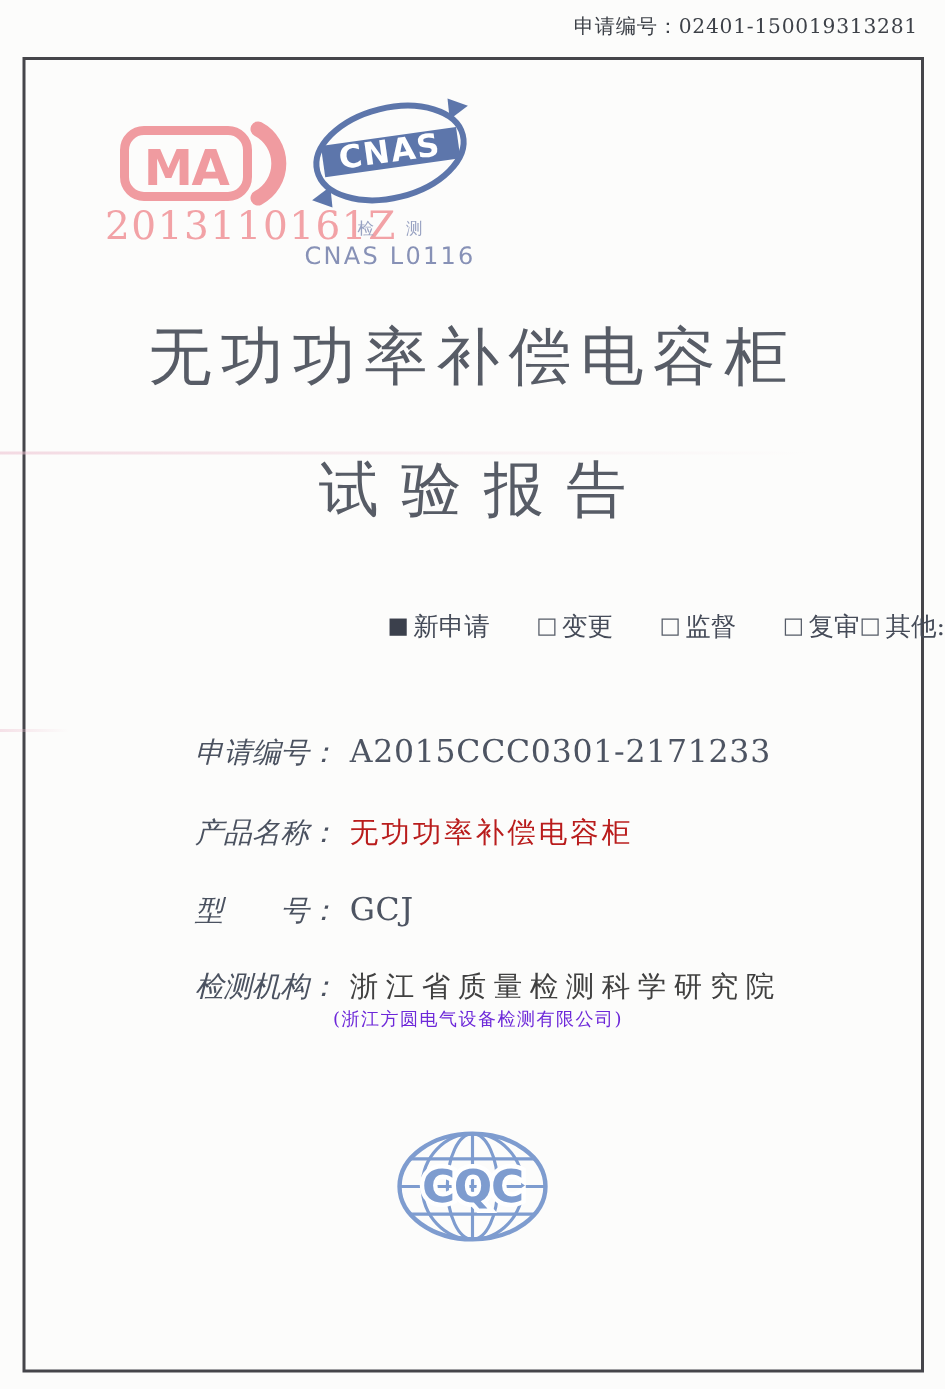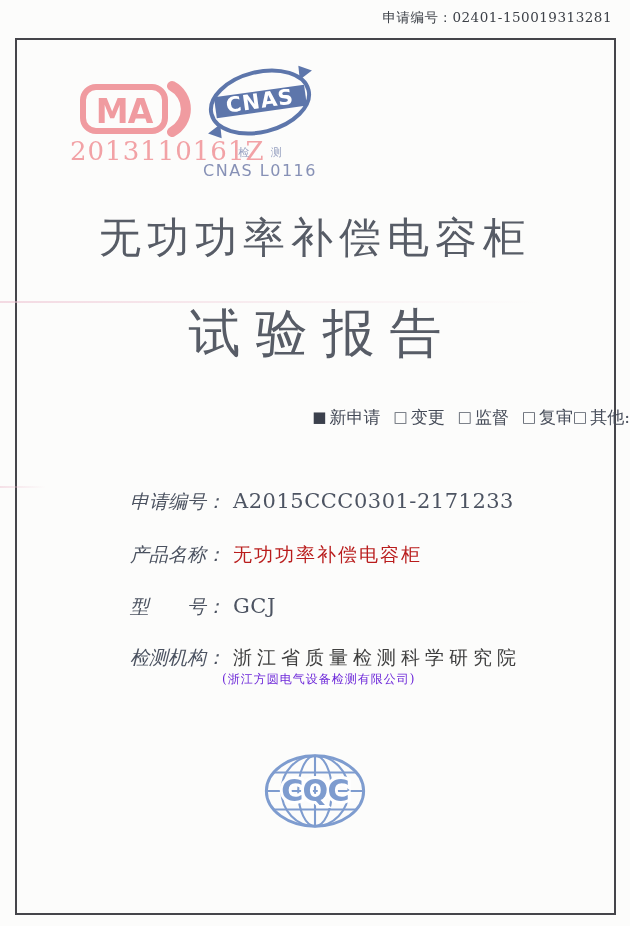--- a/index.html
+++ b/index.html
@@ -41,30 +41,30 @@
     background:linear-gradient(to right,rgba(236,190,206,.45),rgba(236,190,206,0));
     pointer-events:none;
   }
   
   .title{
     position:absolute;top:210px;left:0;width:100%;text-align:center;
     font-size:42px;letter-spacing:6px;color:#575c66;font-weight:400;
   }
   .subtitle{
     position:absolute;top:299px;left:0;width:100%;text-align:center;
-    font-size:52px;letter-spacing:15px;text-indent:15px;color:#575c66;font-weight:400;
+    font-size:40px;letter-spacing:15px;text-indent:15px;color:#575c66;font-weight:400;
   }
   
   .formtype{
     position:absolute;top:406px;left:0;width:100%;
     display:flex;justify-content:flex-end;align-items:center;
     font-size:17px;color:#454b58;
   }
   .opt{white-space:nowrap;}
-  .opt + .opt{margin-left:13px;}
+  .opt + .opt{margin-left:31px;}
   .opt:last-child{margin-left:0;}
   .box{font-size:15px;margin-right:3px;position:relative;top:-1px;}
   .box.filled{color:#3b404c;}
   .box.empty{color:#565c68;}
   
   .field{position:absolute;left:130px;white-space:nowrap;}
   .f-label{
     display:inline-block;width:98px;font-size:19px;color:#4b5260;
     vertical-align:baseline;white-space:pre;font-style:italic;
   }

